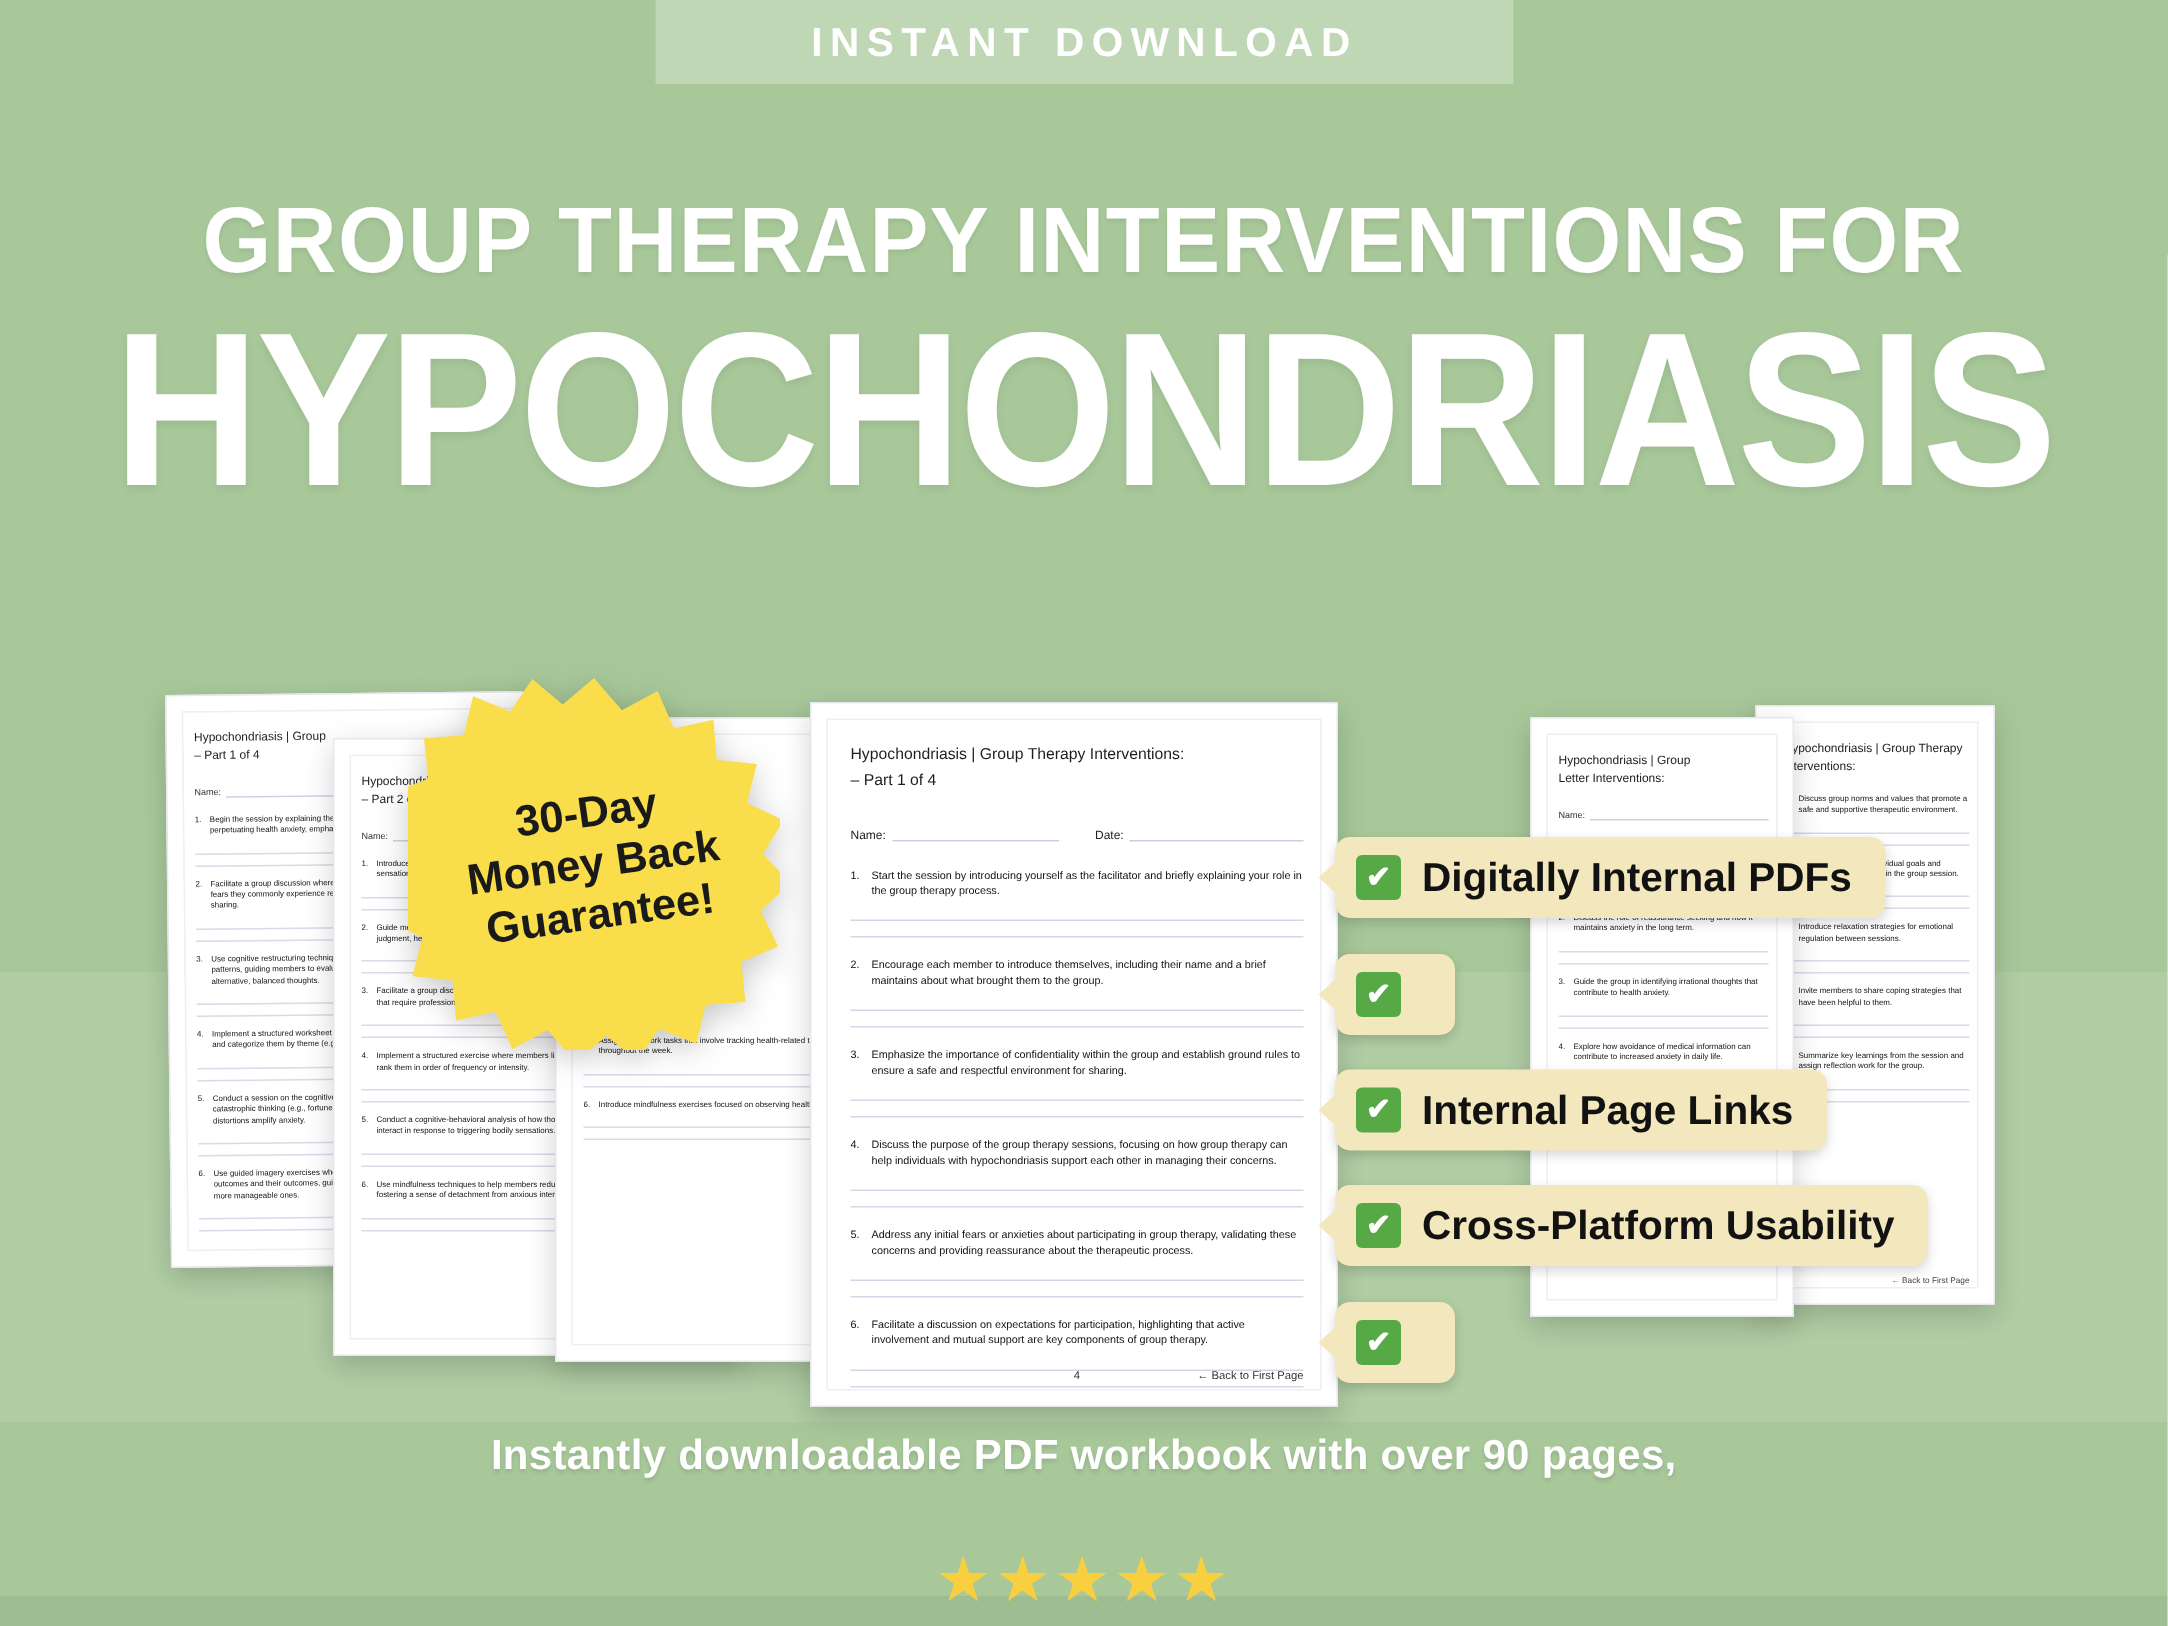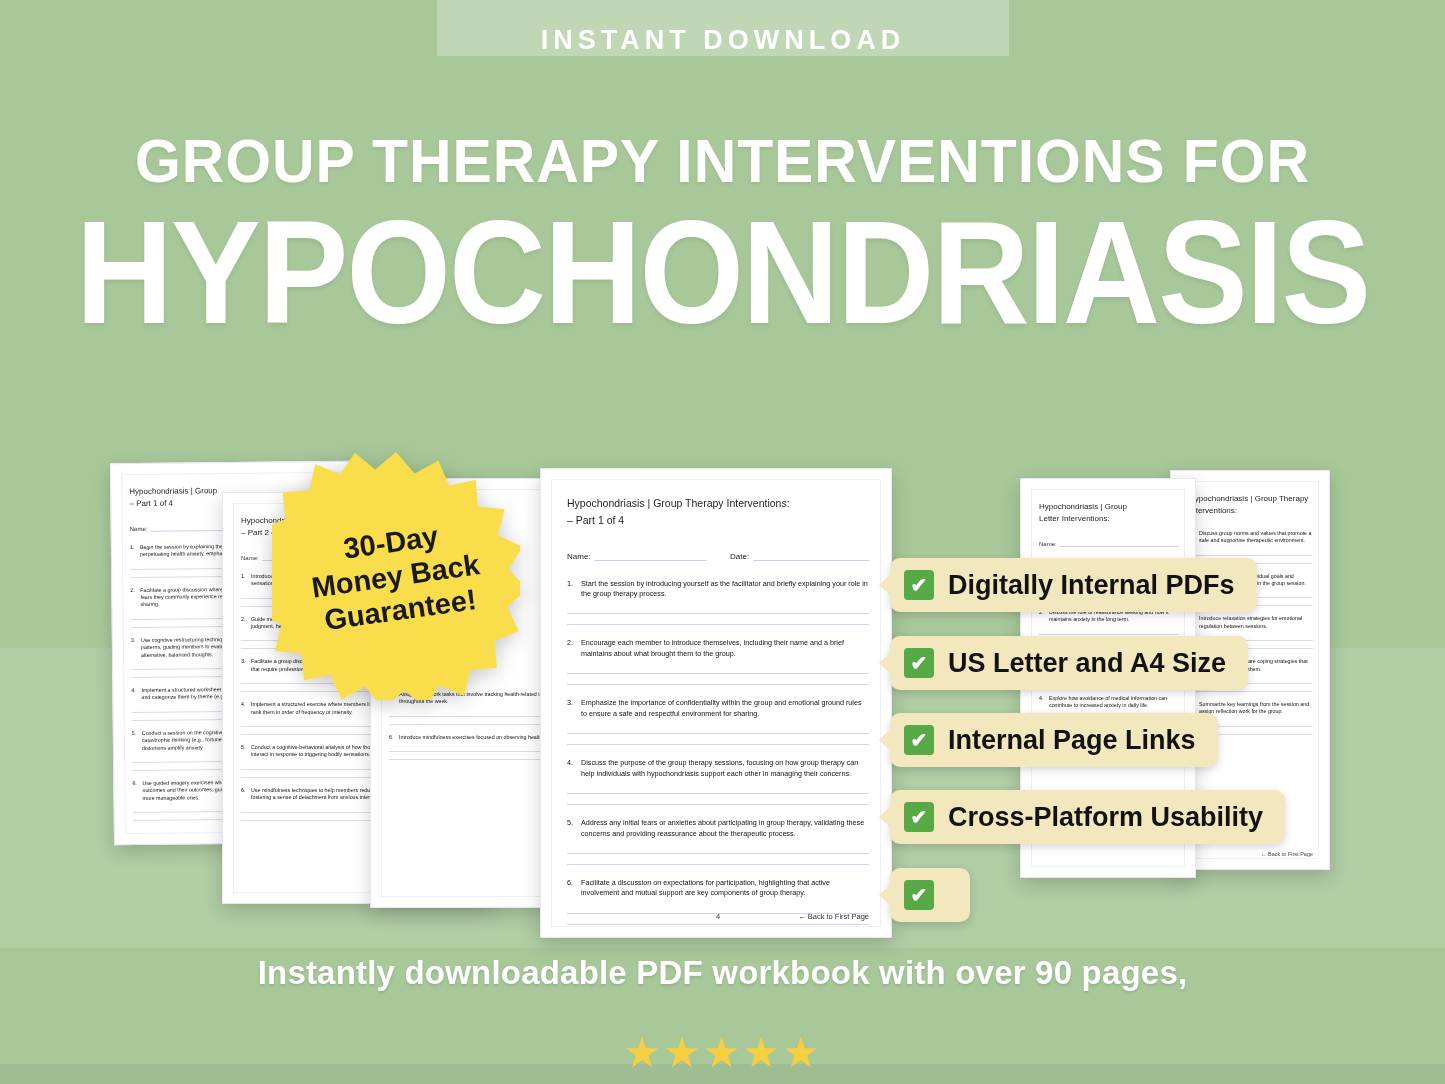--- a/index.html
+++ b/index.html
@@ -24,21 +24,21 @@
     position: absolute;
     left: 0; right: 0; bottom: 0; height: 20px;
     background: rgba(0,0,0,0.05);
   }
 
   
   .ribbon {
     position: absolute;
     left: 437px; top: 0; width: 572px; height: 56px;
     background: rgba(255,255,255,0.28);
-    display: flex; align-items: flex-end; justify-content: center;
+    display: flex; align-items: center; justify-content: center;
   }
   .ribbon span {
     color: #ffffff;
     font-size: 27px;
     font-weight: bold;
     letter-spacing: 5px;
     font-family: "Liberation Sans", sans-serif;
   }
 
   
@@ -191,21 +191,21 @@
     white-space: nowrap;
     font-family: "Liberation Sans Narrow", "Liberation Sans", sans-serif;
   }
 
   
   .caption {
     position: absolute;
     left: 0; right: 0; top: 952px;
     text-align: center;
     color: #ffffff;
-    font-size: 33px;
+    font-size: 28px;
     font-weight: bold;
     line-height: 1.28;
     letter-spacing: 0.2px;
     font-family: "Liberation Sans Narrow", "Liberation Sans", sans-serif;
     text-shadow: 0 2px 3px rgba(0,0,0,0.12);
   }
   .stars {
     position: absolute;
     left: 0; right: 0; top: 1032px;
     text-align: center;
@@ -569,21 +569,21 @@
               <span>Encourage each member to introduce themselves, including their name and a brief maintains about what brought them to the group.</span>
             </div>
           <div class="ruled">
               <div></div>
               <div></div>
             </div>
         </li>
         <li>
           <div class="txt">
               <span class="num">3.</span>
-              <span>Emphasize the importance of confidentiality within the group and emotional ground rules to ensure a safe and respectful environment for sharing.</span>
+              <span>Emphasize the importance of confidentiality within the group and establish ground rules to ensure a safe and respectful environment for sharing.</span>
             </div>
           <div class="ruled">
               <div></div>
               <div></div>
             </div>
         </li>
         <li>
           <div class="txt">
               <span class="num">4.</span>
               <span>Discuss the purpose of the group therapy sessions, focusing on how group therapy can help individuals with hypochondriasis support each other in managing their concerns.</span>
@@ -631,21 +631,20 @@
       </div>
     </div>
   </div>
 
   <div class="feature" style="top:558px;">
     <span class="check">✔</span>
     <span class="flabel">Digitally Internal PDFs</span>
   </div>
   <div class="feature" style="top:636px;">
     <span class="check">✔</span>
-    <span class="flabel">US Letter and A4 Size</span>
   </div>
   <div class="feature" style="top:713px;">
     <span class="check">✔</span>
     <span class="flabel">Internal Page Links</span>
   </div>
   <div class="feature" style="top:790px;">
     <span class="check">✔</span>
     <span class="flabel">Cross-Platform Usability</span>
   </div>
   <div class="feature" style="top:868px;">

